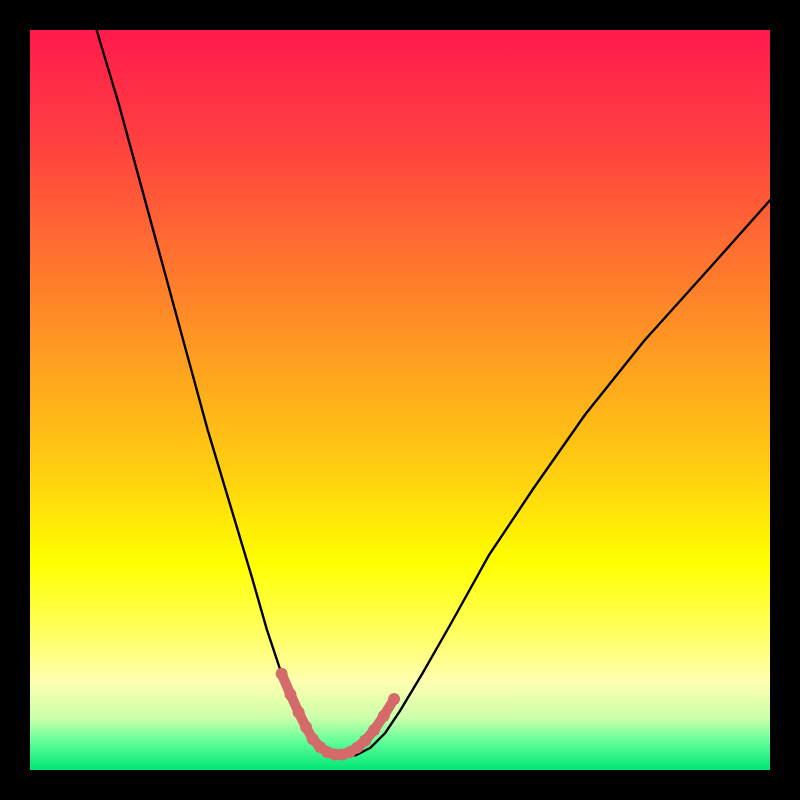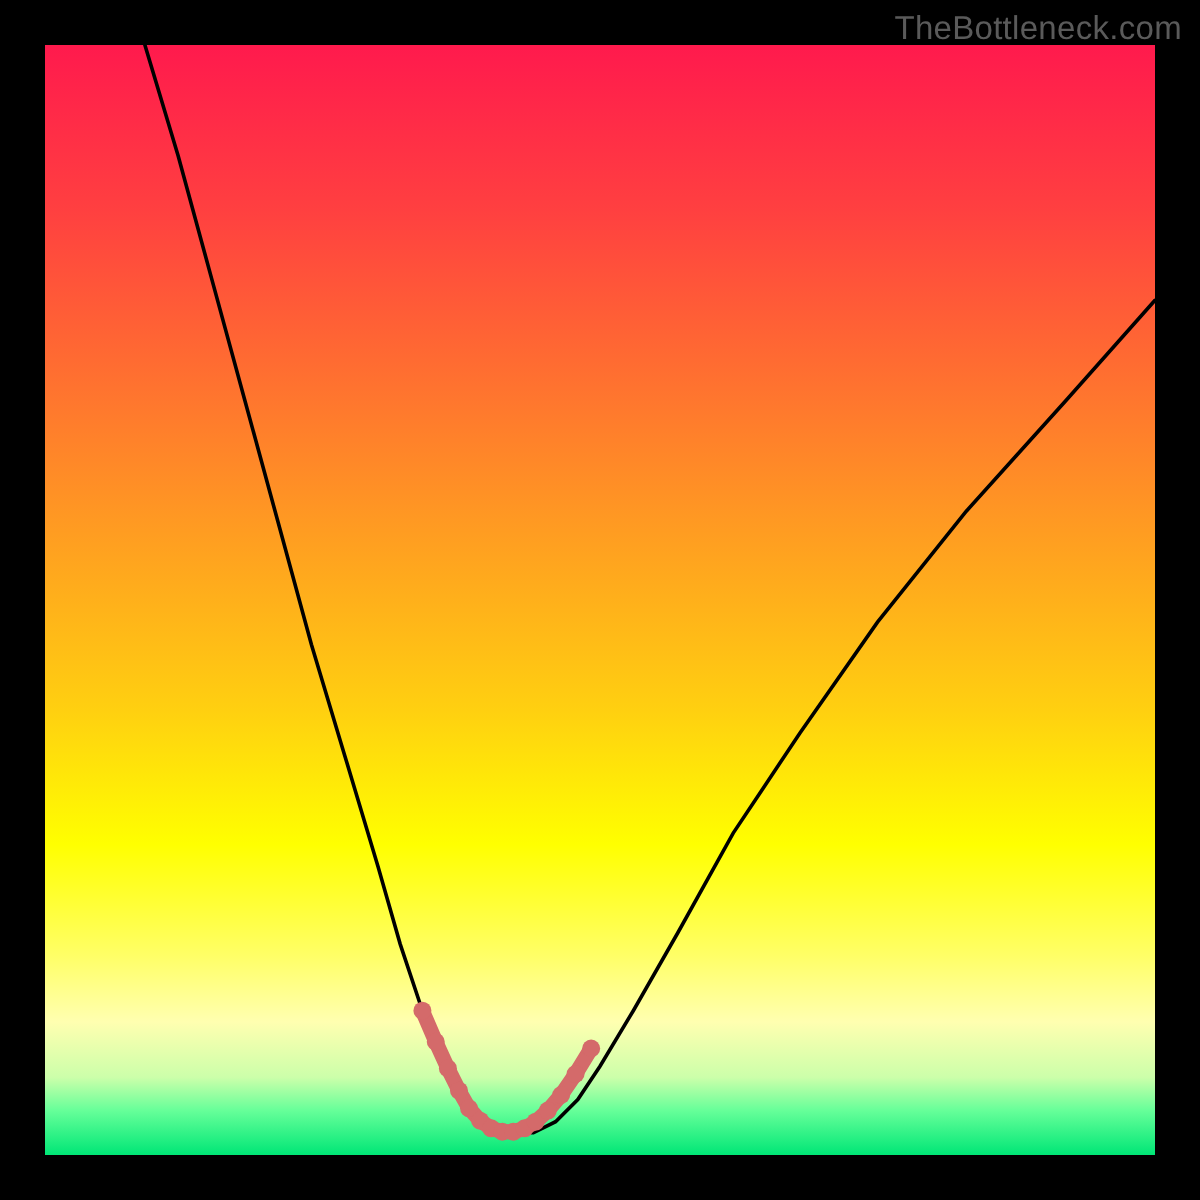--- a/index.html
+++ b/index.html
@@ -77,14 +77,13 @@
           <circle cx="312.3" cy="724.5" r="6" fill="#d46a6a"></circle>
           <circle cx="319.7" cy="722.2" r="6" fill="#d46a6a"></circle>
           <circle cx="327.1" cy="717.8" r="6" fill="#d46a6a"></circle>
           <circle cx="335.2" cy="710.4" r="6" fill="#d46a6a"></circle>
           <circle cx="344.1" cy="700.0" r="6" fill="#d46a6a"></circle>
           <circle cx="353.7" cy="686.0" r="6" fill="#d46a6a"></circle>
           <circle cx="364.1" cy="669.0" r="6" fill="#d46a6a"></circle>
         </g>
     </svg>
   </div>
-  <div class="watermark">TheBottleneck.com</div>
 </div>
 
 </body></html>

